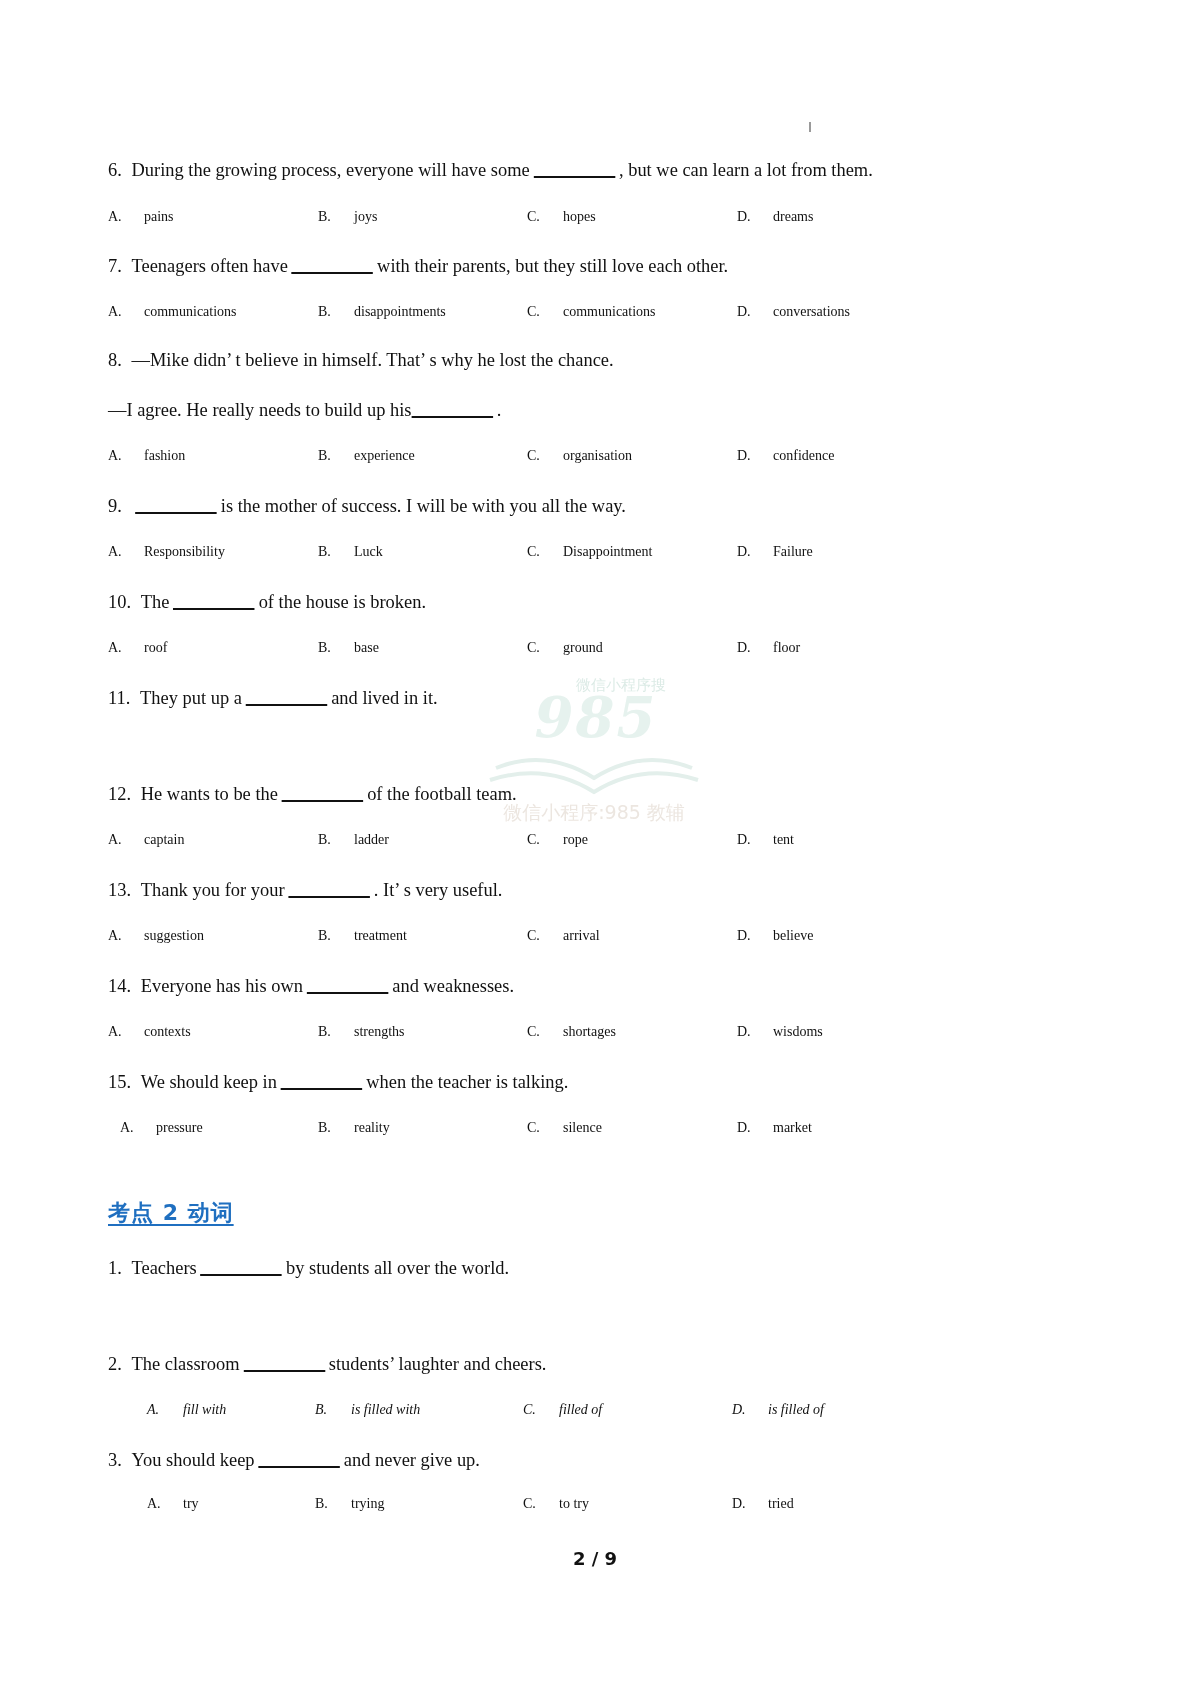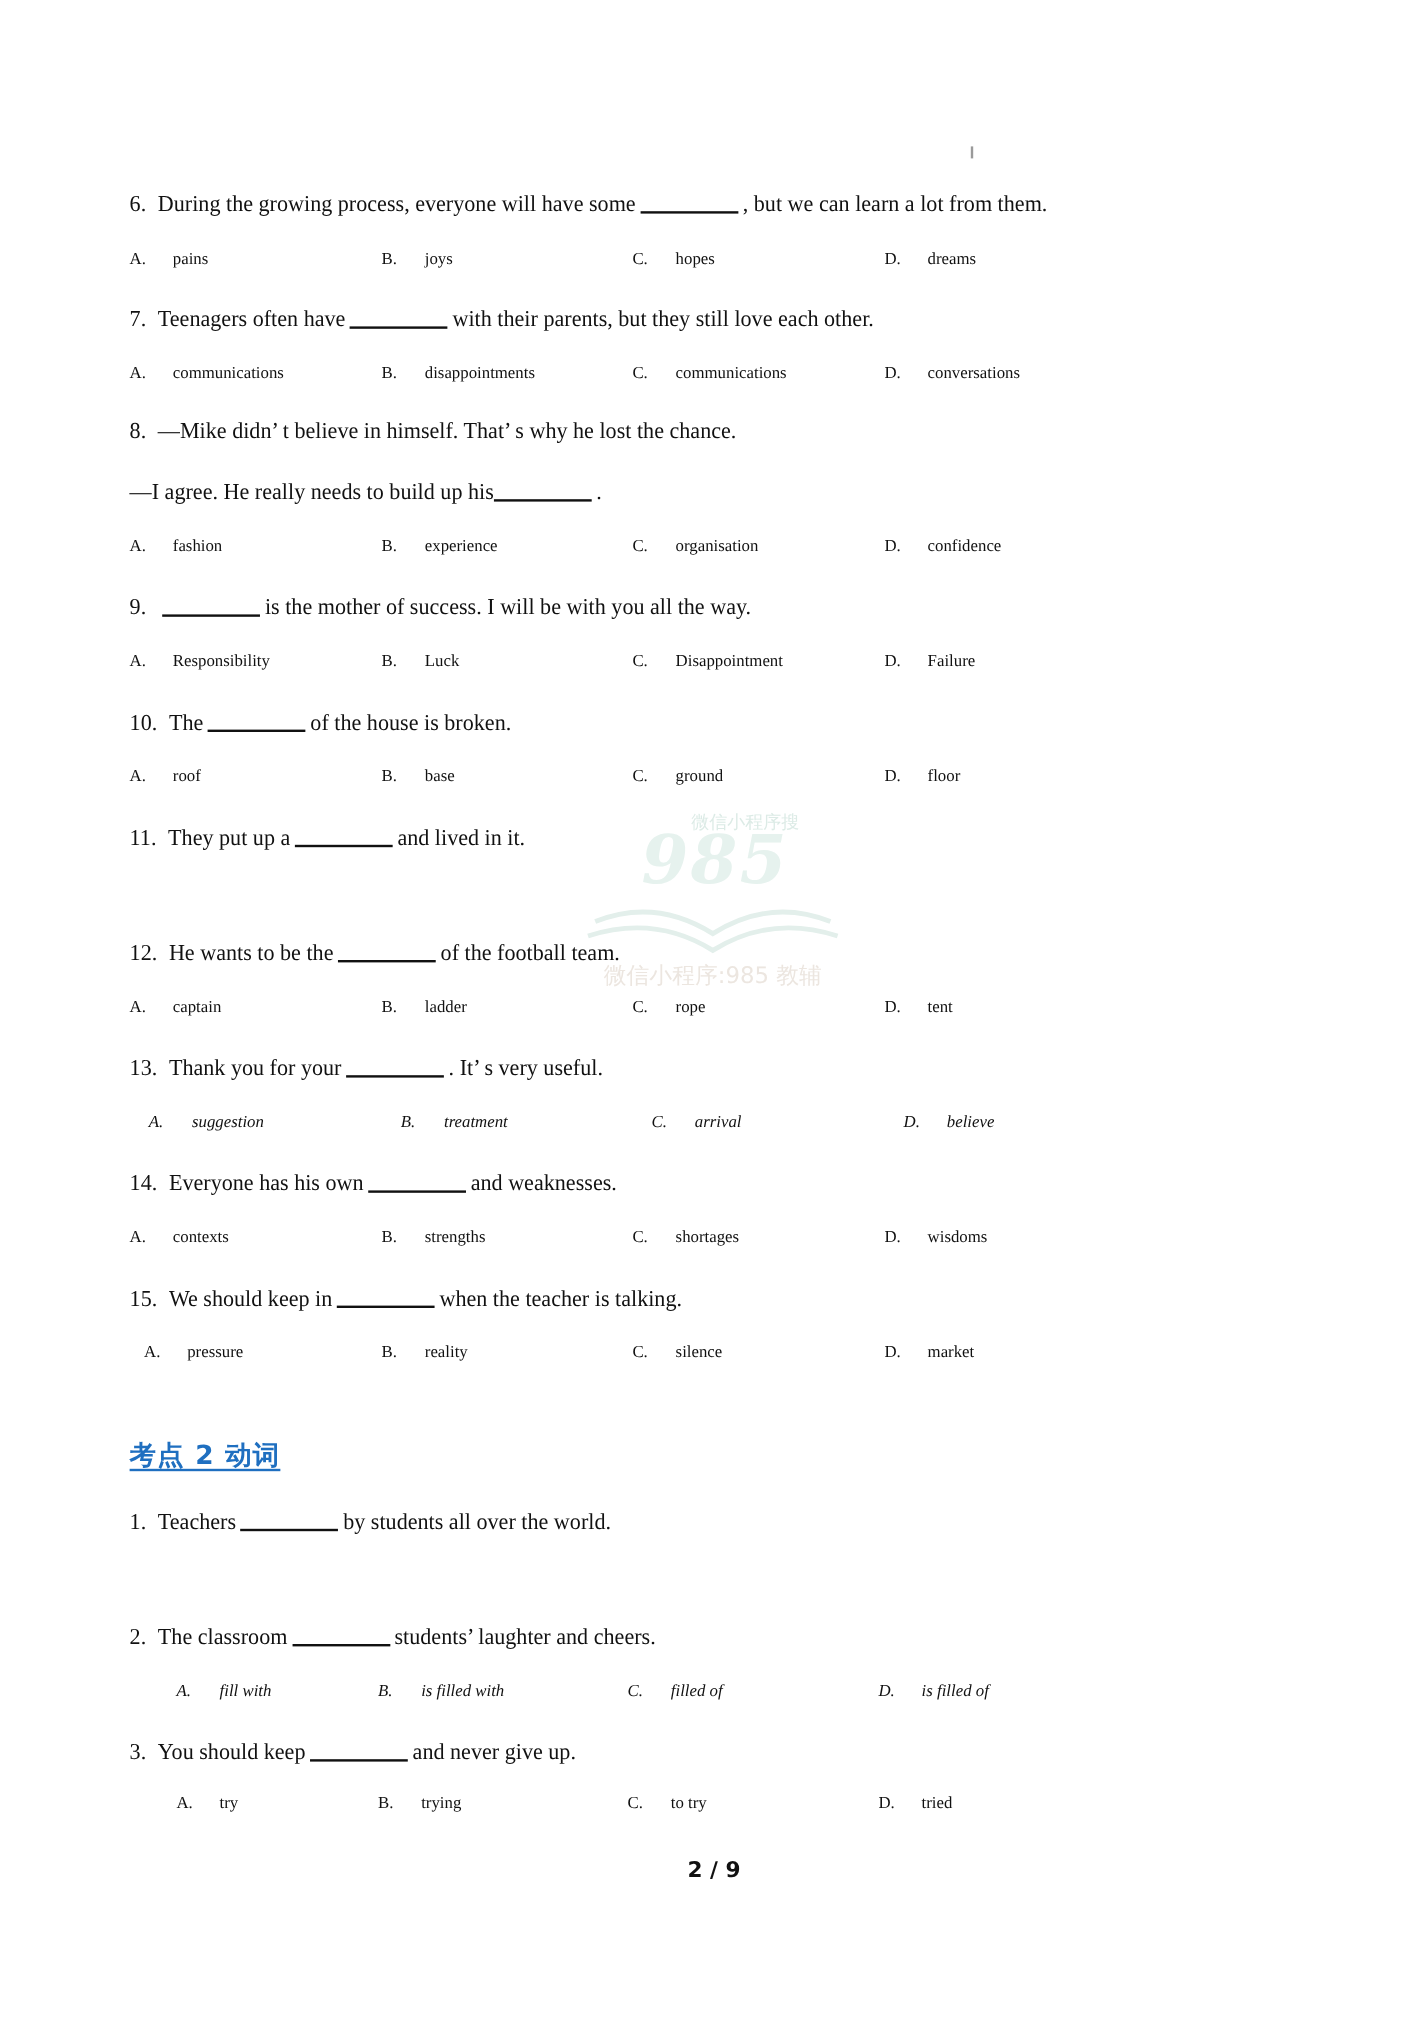--- a/index.html
+++ b/index.html
@@ -141,21 +141,21 @@
   <div class="opts" style="top:826px; left:108px; width:900px;">
     <span class="opt" style="left:0"><span class="letter">A.</span><span>captain</span></span>
     <span class="opt" style="left:210px"><span class="letter">B.</span><span>ladder</span></span>
     <span class="opt" style="left:419px"><span class="letter">C.</span><span>rope</span></span>
     <span class="opt" style="left:629px"><span class="letter">D.</span><span>tent</span></span>
   </div>
 
   <div class="line" style="top:874px">
     <span class="qnum">13.</span><span>Thank you for your</span><span class="blank"></span><span>. It’ s very useful.</span>
   </div>
-  <div class="opts" style="top:922px; left:124px; width:900px;font-style:italic;">
+  <div class="opts" style="top:922px; left:108px; width:900px;">
     <span class="opt" style="left:0"><span class="letter">A.</span><span>suggestion</span></span>
     <span class="opt" style="left:210px"><span class="letter">B.</span><span>treatment</span></span>
     <span class="opt" style="left:419px"><span class="letter">C.</span><span>arrival</span></span>
     <span class="opt" style="left:629px"><span class="letter">D.</span><span>believe</span></span>
   </div>
 
   <div class="line" style="top:970px">
     <span class="qnum">14.</span><span>Everyone has his own</span><span class="blank"></span><span>and weaknesses.</span>
   </div>
   <div class="opts" style="top:1018px; left:108px; width:900px;">

